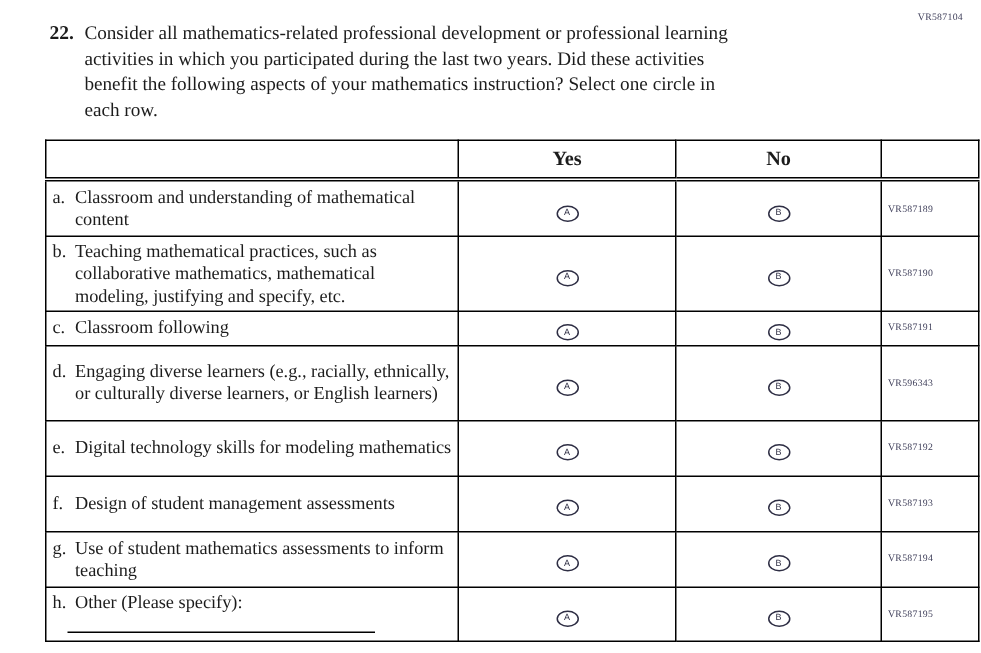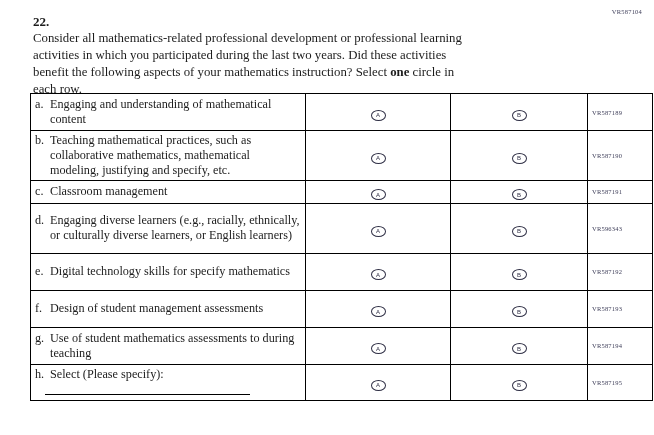--- a/index.html
+++ b/index.html
@@ -15,34 +15,33 @@
     position:absolute;top:8px;right:12px;
     font-size:6.5px;
     font-family:"Liberation Serif", serif;
     color:#3f3f5a;
     letter-spacing:.2px;
   }
   .question{
     position:absolute;top:14px;left:33px;
     display:flex;
     width:480px;
-    flex-direction:column;
   }
   .q-num{
     font-weight:bold;
     font-size:13px;
     margin-right:7px;
     white-space:nowrap;
   }
   .q-text{
     font-size:12.8px;
     line-height:1.32;
     width:445px;
   }
-  .q-text b{font-weight:bold;}
+  .q-text b{font-weight:normal;}
   table.survey{
     position:absolute;
     left:30px;top:93px;
     width:622px;
     border-collapse:collapse;
     table-layout:fixed;
   }
   table.survey td,table.survey th{
     border:1.2px solid #000;
     padding:2px 4px;
@@ -118,25 +117,31 @@
 </div>
 
 <table class="survey">
   <colgroup>
     <col class="c-label">
       <col class="c-yes">
       <col class="c-no">
       <col class="c-code">
   </colgroup>
   <tbody>
+    <tr class="head">
+      <th></th>
+      <th>Yes</th>
+      <th>No</th>
+      <th></th>
+    </tr>
   <tr class="r0">
     <td class="lbl">
       <div class="lbl-flex">
         <span class="row-letter">a.</span>
-        <span class="row-text">Engaging and understanding of mathematical content</span>
+        <span class="row-text">Classroom and understanding of mathematical content</span>
       </div>
 
     </td>
     <td class="bubble-cell">
       <span class="bubble">A</span>
     </td>
     <td class="bubble-cell">
       <span class="bubble">B</span>
     </td>
     <td class="code-cell">VR587189</td>
@@ -154,21 +159,21 @@
     </td>
     <td class="bubble-cell">
       <span class="bubble">B</span>
     </td>
     <td class="code-cell">VR587190</td>
   </tr>
       <tr class="r2">
     <td class="lbl">
       <div class="lbl-flex">
         <span class="row-letter">c.</span>
-        <span class="row-text">Classroom management</span>
+        <span class="row-text">Classroom following</span>
       </div>
 
     </td>
     <td class="bubble-cell">
       <span class="bubble">A</span>
     </td>
     <td class="bubble-cell">
       <span class="bubble">B</span>
     </td>
     <td class="code-cell">VR587191</td>
@@ -186,21 +191,21 @@
     </td>
     <td class="bubble-cell">
       <span class="bubble">B</span>
     </td>
     <td class="code-cell">VR596343</td>
   </tr>
       <tr class="r4">
     <td class="lbl">
       <div class="lbl-flex">
         <span class="row-letter">e.</span>
-        <span class="row-text">Digital technology skills for specify mathematics</span>
+        <span class="row-text">Digital technology skills for modeling mathematics</span>
       </div>
 
     </td>
     <td class="bubble-cell">
       <span class="bubble">A</span>
     </td>
     <td class="bubble-cell">
       <span class="bubble">B</span>
     </td>
     <td class="code-cell">VR587192</td>
@@ -218,37 +223,37 @@
     </td>
     <td class="bubble-cell">
       <span class="bubble">B</span>
     </td>
     <td class="code-cell">VR587193</td>
   </tr>
       <tr class="r6">
     <td class="lbl">
       <div class="lbl-flex">
         <span class="row-letter">g.</span>
-        <span class="row-text">Use of student mathematics assessments to during teaching</span>
+        <span class="row-text">Use of student mathematics assessments to inform teaching</span>
       </div>
 
     </td>
     <td class="bubble-cell">
       <span class="bubble">A</span>
     </td>
     <td class="bubble-cell">
       <span class="bubble">B</span>
     </td>
     <td class="code-cell">VR587194</td>
   </tr>
       <tr class="r7">
     <td class="lbl">
       <div class="lbl-flex">
         <span class="row-letter">h.</span>
-        <span class="row-text">Select (Please specify):</span>
+        <span class="row-text">Other (Please specify):</span>
       </div>
       <div class="blank-line" style="display: block;"></div>
     </td>
     <td class="bubble-cell">
       <span class="bubble">A</span>
     </td>
     <td class="bubble-cell">
       <span class="bubble">B</span>
     </td>
     <td class="code-cell">VR587195</td>

